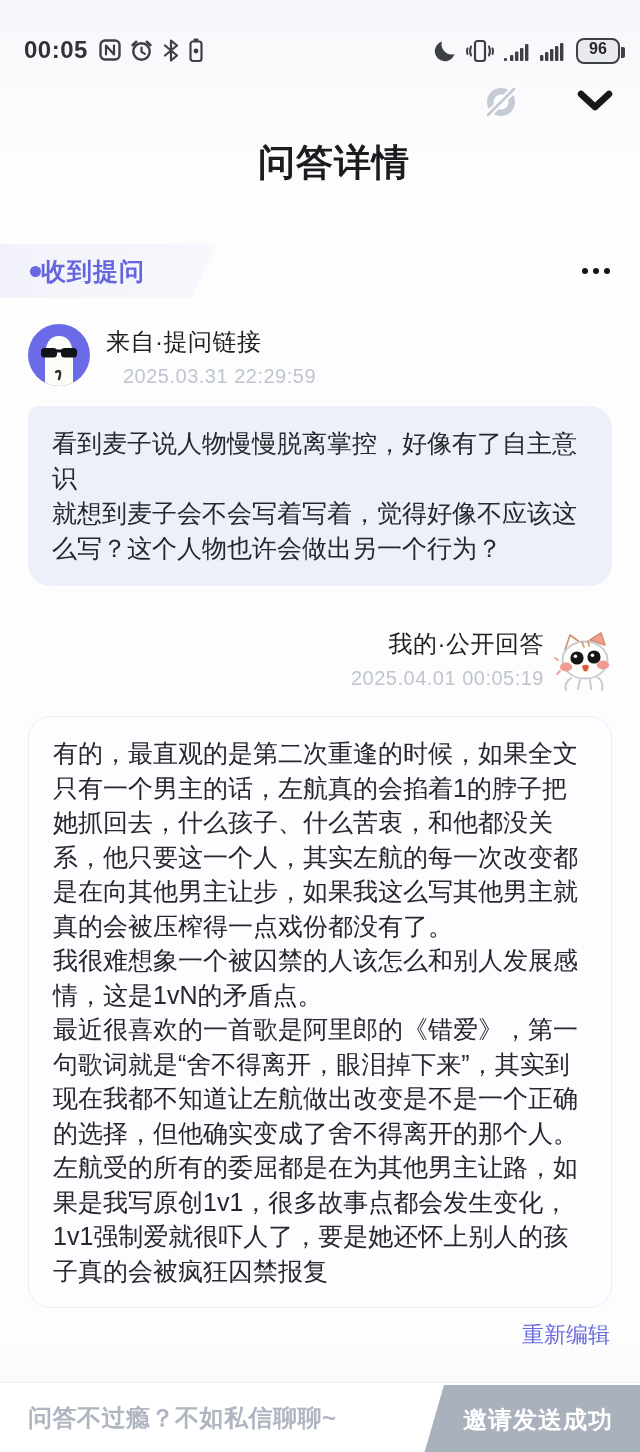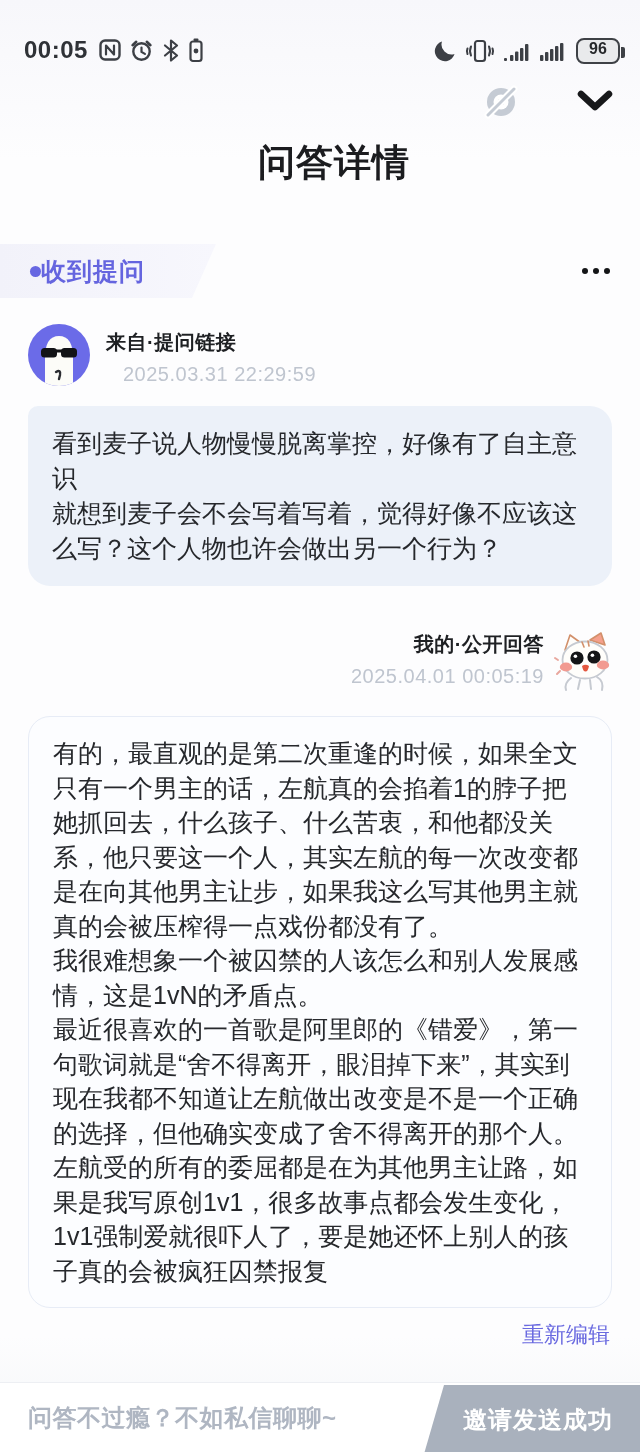--- a/index.html
+++ b/index.html
@@ -28,21 +28,21 @@
   .section-row{ margin-top:56px; display:flex; align-items:center; justify-content:space-between; padding-right:30px; }
   .section-strip{ width:216px; height:54px; display:flex; align-items:center; padding-left:30px;
     background:linear-gradient(90deg,#F2F2FA 0%,#F7F7FD 100%);
     clip-path:polygon(0 0,100% 0,calc(100% - 24px) 100%,0 100%); }
   .section-dot{ width:11px; height:11px; border-radius:50%; background:#6767E2; }
   .section-label{ font-size:25px; font-weight:700; color:#6565DF; letter-spacing:1px; }
   .more-dots{ display:flex; gap:5px; cursor:pointer; }
   .more-dots i{ width:6px; height:6px; border-radius:50%; background:#141517; }
   
   .sender-row{ margin:26px 28px 0; display:flex; gap:16px; align-items:center; }
-  .meta-name{ font-size:20px; font-weight:700; color:#1E2023; letter-spacing:.5px; }
+  .meta-name{ font-size:24px; font-weight:400; color:#1E2023; letter-spacing:.5px; }
   .meta-time{ font-size:20px; color:#BFC5CF; margin-top:7px; letter-spacing:.5px;margin-left:17px; }
   
   .q-bubble{ margin:16px 28px 0; background:#ECF1F9; border-radius:10px 22px 22px 22px;
     padding:20px 24px; font-size:25px; line-height:35px; color:#26282C; white-space:pre-wrap; }
   .answer-head{ margin:38px 22px 0 0; display:flex; justify-content:flex-end; align-items:center; }
   .answer-meta{ display:flex; flex-direction:column; align-items:flex-end; }
   .a-bubble{ margin:22px 28px 0; background:#FCFDFF; border:1.5px solid #E7ECF6; border-radius:22px;
     padding:19px 24px; font-size:25px; line-height:34.5px; color:#26282C; white-space:pre-wrap; }
   .edit-link{ text-align:right; margin:12px 30px 0; font-size:22px; color:#6A6AE0; cursor:pointer; }
   .sticker{ margin-left:8px; transform:translateY(6px); }

